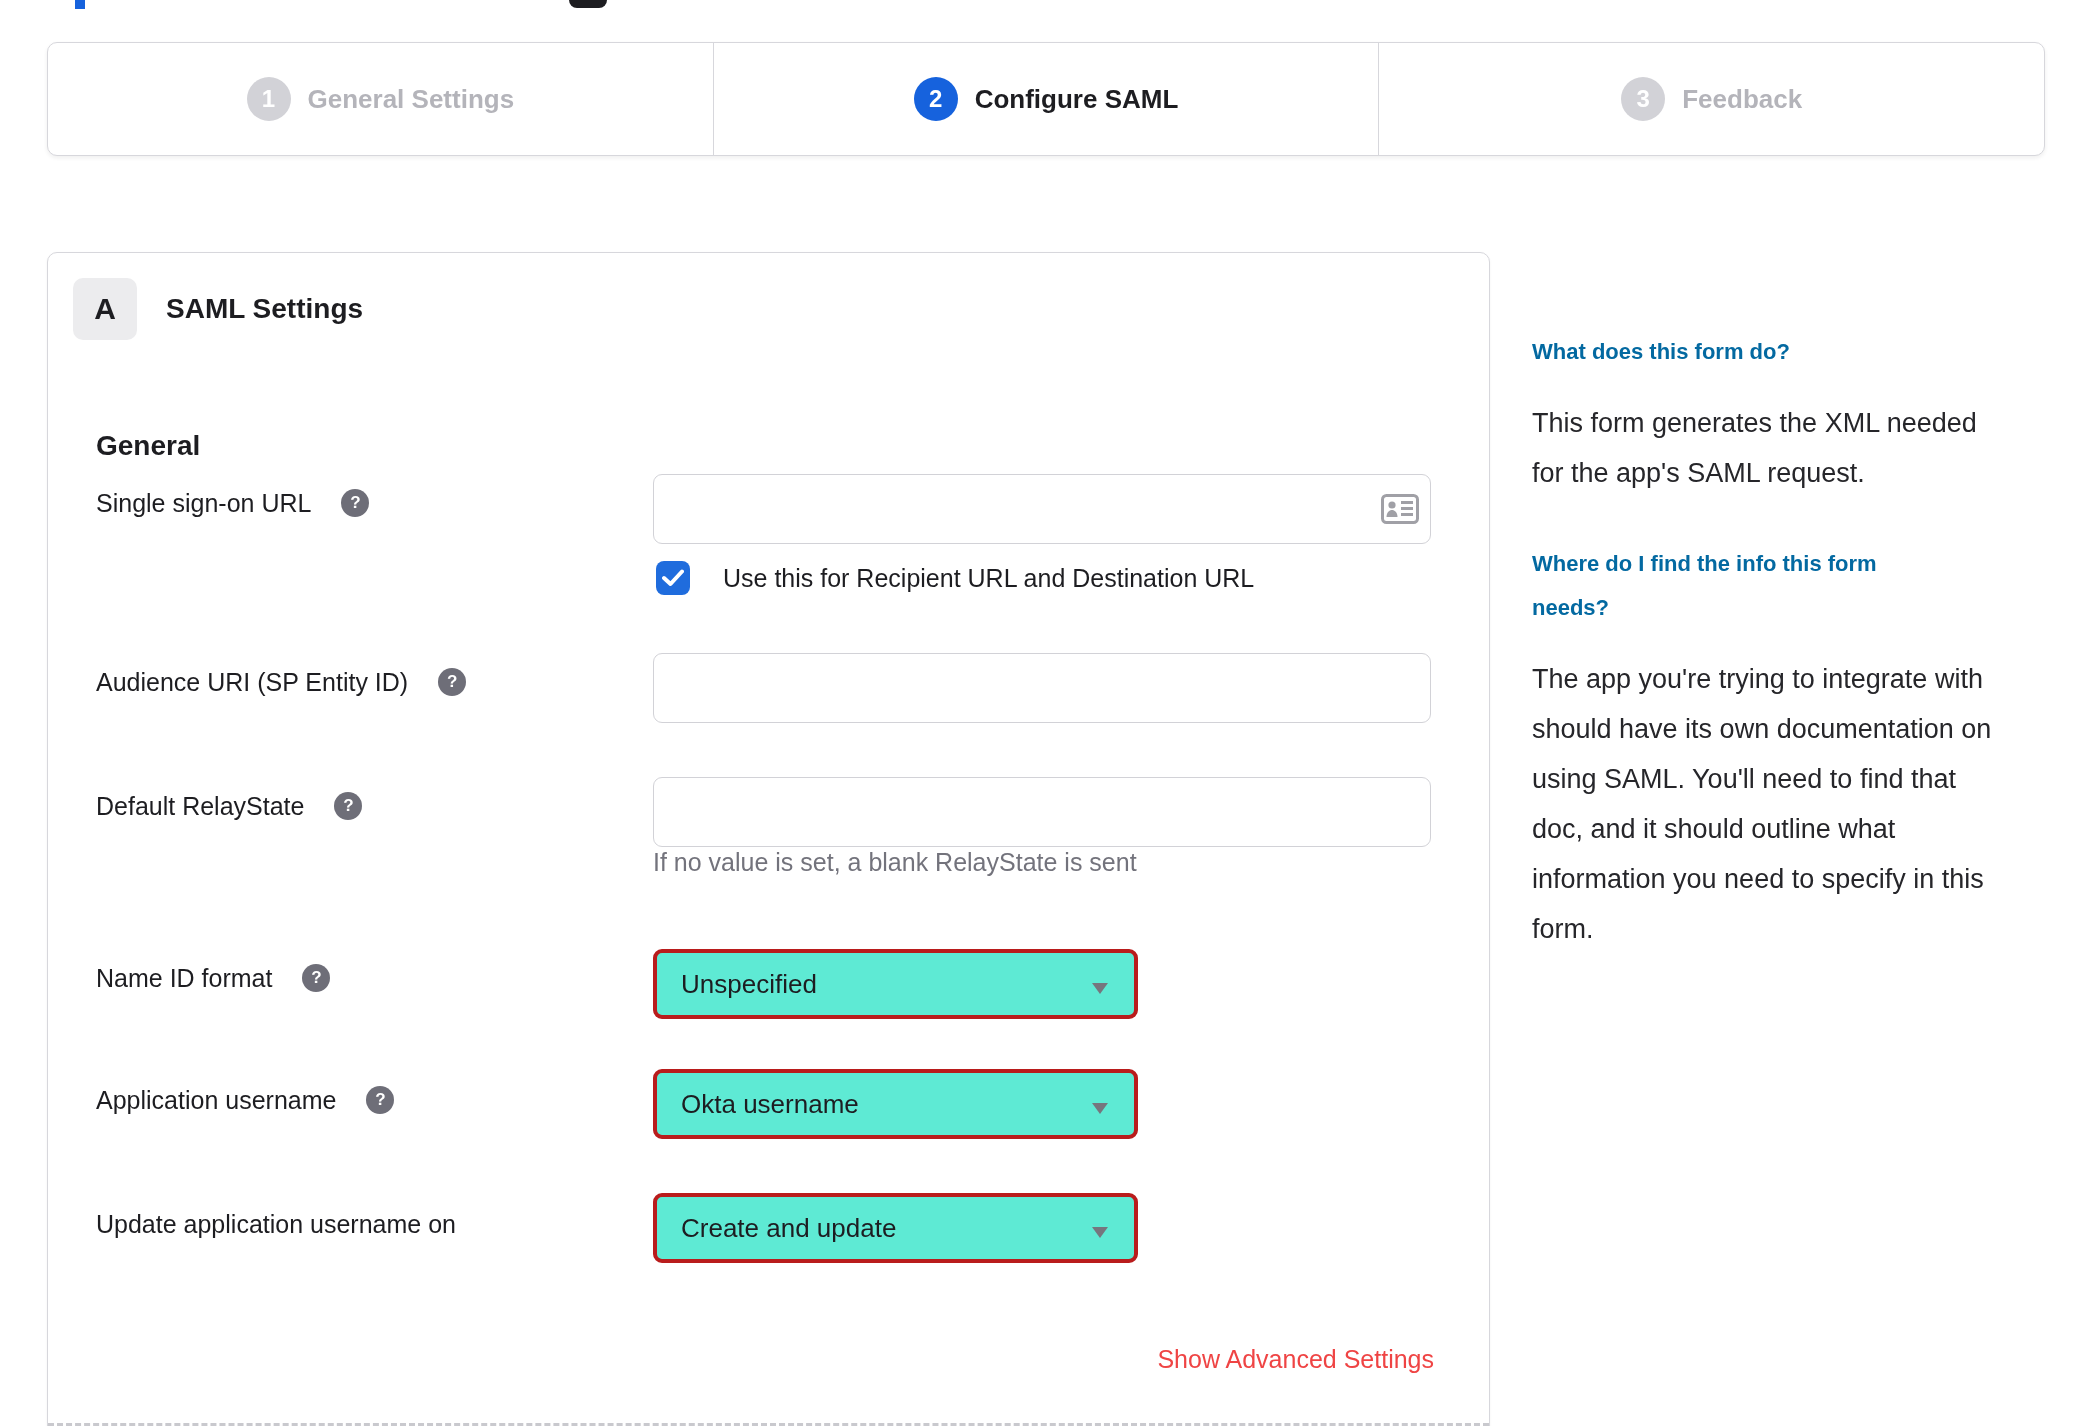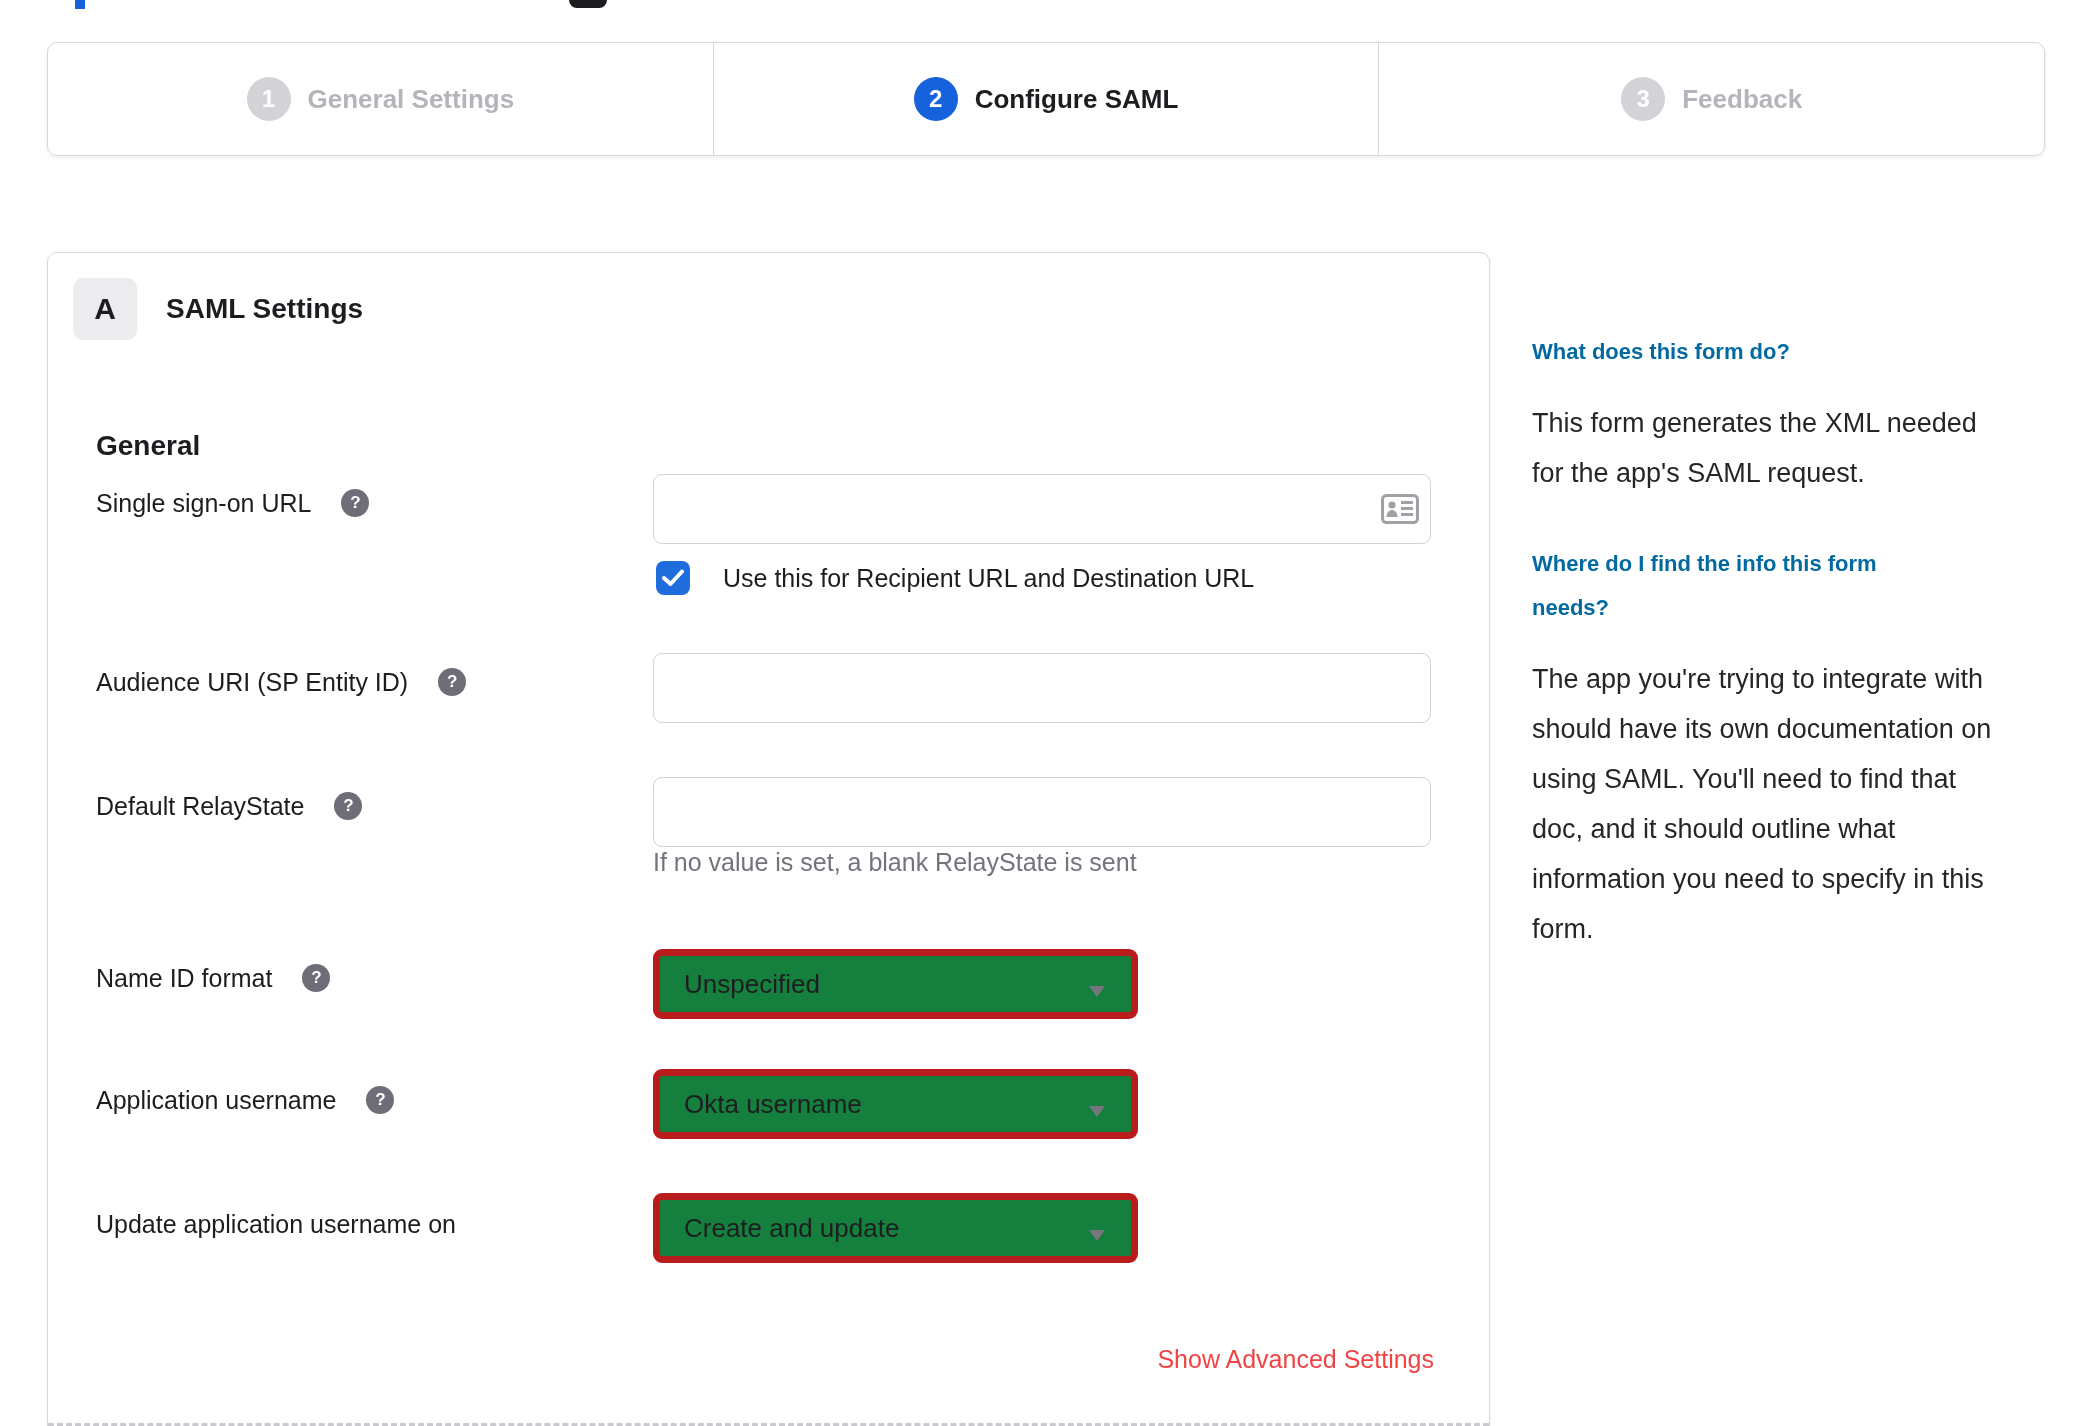--- a/index.html
+++ b/index.html
@@ -48,22 +48,22 @@
   .contact-icon { position:absolute; cursor:pointer; width:44px; height:36px;
                   display:flex; align-items:center; justify-content:center; }
 
   .checkbox-row { position:absolute; left:608px; display:flex; align-items:center; gap:33px; }
   .checkbox { width:34px; height:34px; border-radius:8px; background:#1f6cdd; cursor:pointer;
               display:flex; align-items:center; justify-content:center; flex:0 0 auto; }
   .checkbox-label { font-size:25px; color:#1d1d21; }
 
   .hint { position:absolute; left:605px; font-size:25px; color:#73737c; }
 
-  .select { position:absolute; left:605px; width:485px; height:70px; background:#15803d;
-            border:7px solid #b91c1c; border-radius:9px; cursor:pointer;
+  .select { position:absolute; left:605px; width:485px; height:70px; background:#5eead4;
+            border:4px solid #b91c1c; border-radius:9px; cursor:pointer;
             display:flex; align-items:center; padding:0 24px; }
   .select-value { font-size:26px; color:#1d1d21; }
   .select-caret { position:absolute; right:26px; top:30px; width:0; height:0;
                   border-left:8px solid transparent; border-right:8px solid transparent;
                   border-top:11px solid #76767e; }
 
   .advanced-link { position:absolute; right:55px; top:1092px; font-size:25px; font-weight:500;
                    color:#ef4444; cursor:pointer; text-decoration:none; }
 
   .dashed-divider { position:absolute; left:0; top:1170px; width:100%; height:0;

